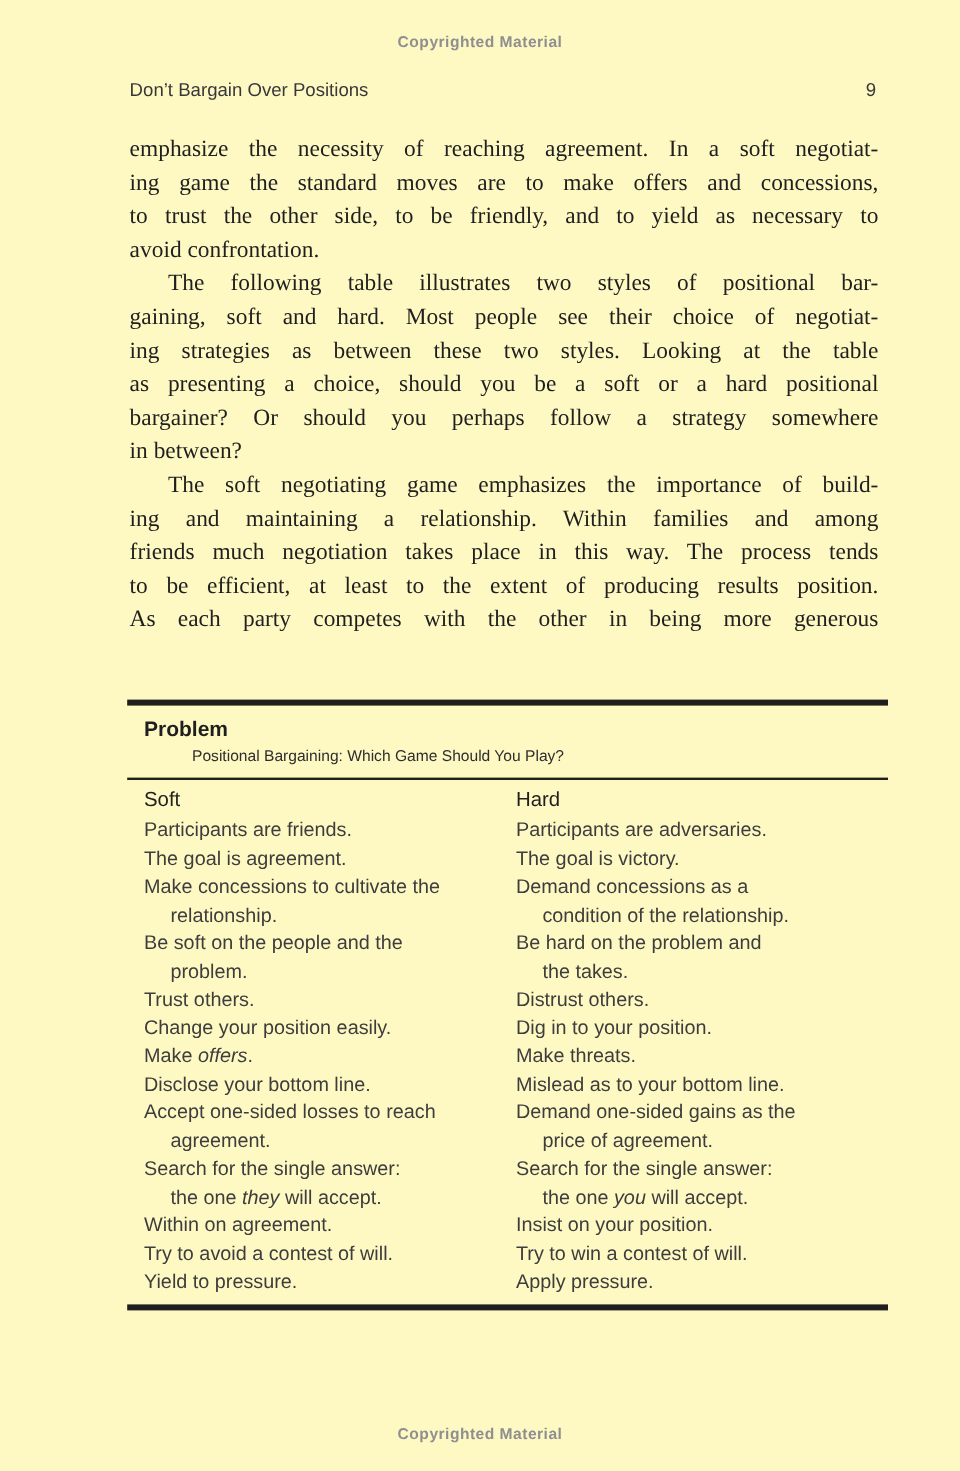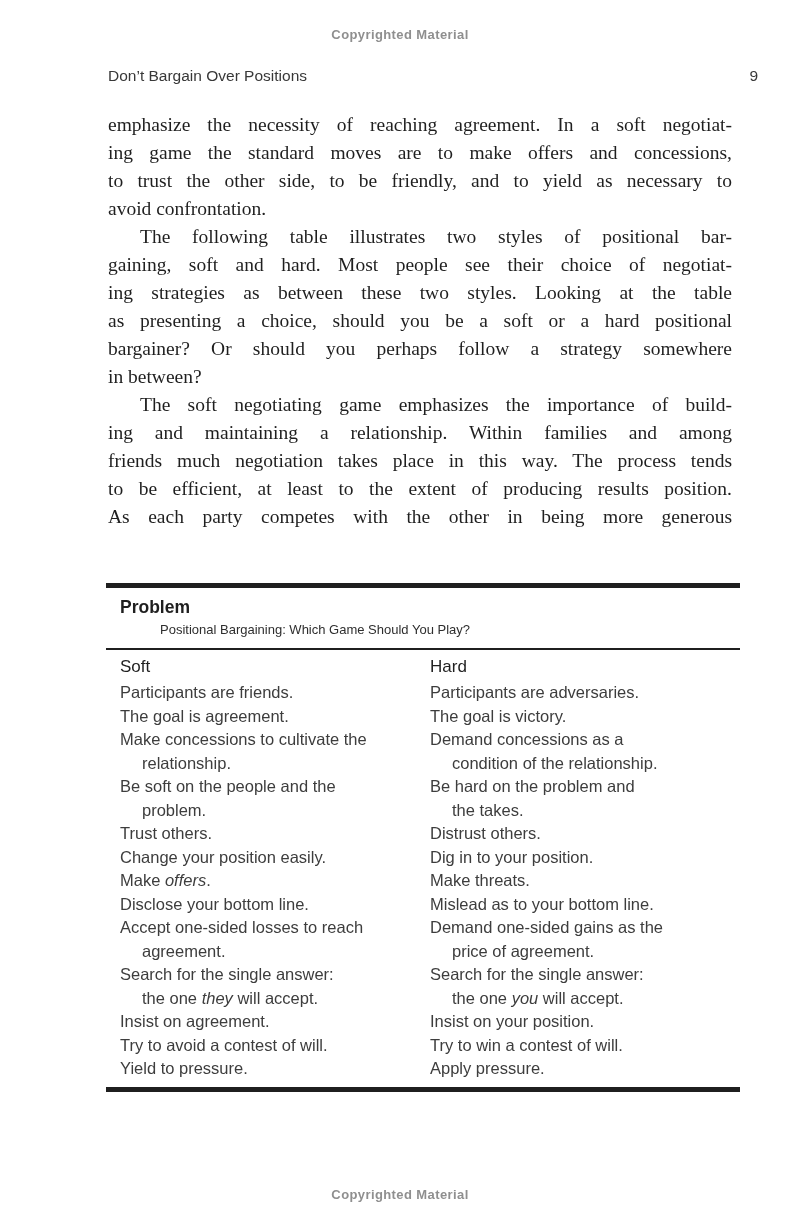--- a/index.html
+++ b/index.html
@@ -1,29 +1,29 @@
 <!DOCTYPE html>
 <html><head>
 <meta charset="utf-8">
 <style>
   html,body{margin:0;padding:0;background:#e8e8e8;}
   .page{
     position:relative;width:800px;height:1226px;margin:0 auto;
-    background:#ffffff;overflow:hidden;
+    background:#fef9c3;overflow:hidden;
     font-family:"Liberation Serif", serif;color:#262626;
   }
   .watermark{
     font-family:"Liberation Sans", sans-serif;font-size:13px;font-weight:bold;
     letter-spacing:.4px;color:#8f8f8f;text-align:center;
   }
   .watermark-top{padding-top:27px;}
   .watermark-bottom{position:absolute;left:0;right:0;bottom:24px;}
   .running-header{
     display:flex;justify-content:space-between;align-items:baseline;
-    margin:25px 42px 0 108px;
+    margin:25px 70px 0 108px;
     font-family:"Liberation Sans", sans-serif;font-size:15.5px;color:#383838;
   }
   .body-text{
     margin:26px 68px 0 108px;width:624px;
     font-size:19.5px;line-height:28px;color:#1f1f1f;
   }
   .body-line{height:28px;white-space:normal;}
   .just{text-align:justify;text-align-last:justify;}
   .indent{text-indent:32px;}
   .pb-table{
@@ -177,21 +177,21 @@
             <div class="tline">Search for the single answer:</div>
             <div class="tline cont">the one <i>they</i> will accept.</div>
           </div>
           <div class="tcell">
             <div class="tline">Search for the single answer:</div>
             <div class="tline cont">the one <i>you</i> will accept.</div>
           </div>
         </div>
         <div class="trow">
           <div class="tcell">
-            <div class="tline">Insist on agreement.</div>
+            <div class="tline">Within on agreement.</div>
           </div>
           <div class="tcell">
             <div class="tline">Insist on your position.</div>
           </div>
         </div>
         <div class="trow">
           <div class="tcell">
             <div class="tline">Try to avoid a contest of will.</div>
           </div>
           <div class="tcell">

